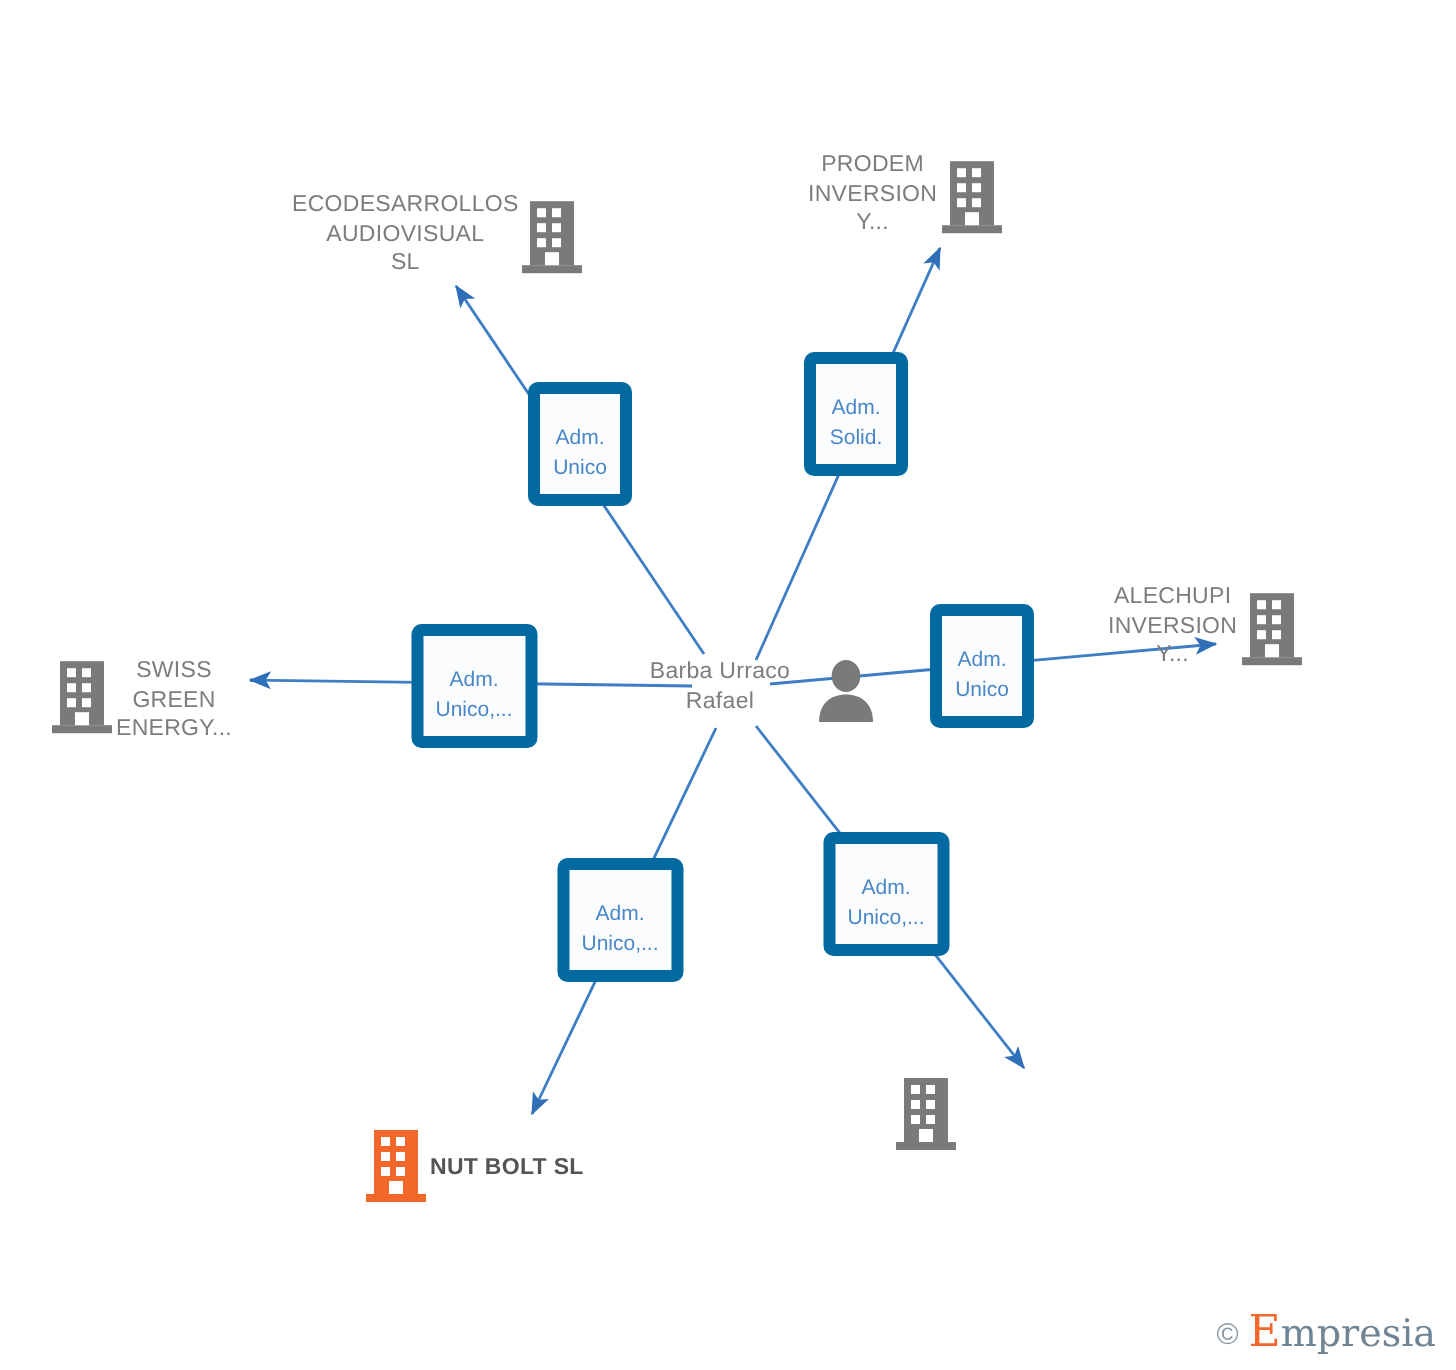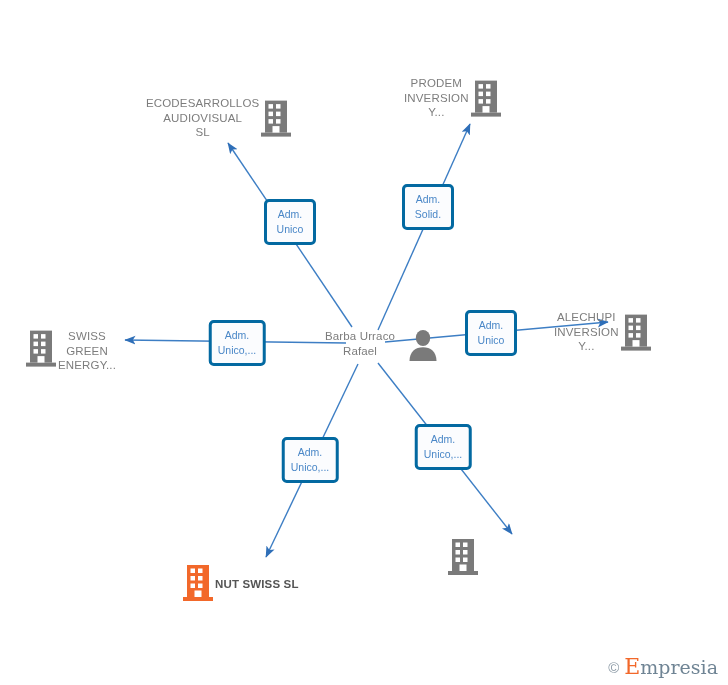--- a/index.html
+++ b/index.html
@@ -55,28 +55,28 @@
     font-weight: bold;
   }
   .node-label.person {
     color: #7d7d7d;
     margin-left: 24px;
   }
   .edge-label {
     position: absolute;
     transform: translate(-50%, -50%);
     box-sizing: border-box;
-    border: 3px solid #0369a1;
+    border: 6px solid #0369a1;
     border-radius: 5px;
     background: #fbfcfe;
     color: #4a87c7;
     font-size: 10.5px;
     line-height: 15px;
     text-align: center;
-    padding: 5px 6px 5px 6px;
+    padding: 15px 6px 5px 6px;
     white-space: pre-line;
     min-width: 52px;
   }
   #watermark {
     position: absolute;
     right: 10px;
     bottom: 8px;
     display: flex;
     align-items: center;
     gap: 5px;
@@ -144,21 +144,21 @@
             <rect x="2" y="34" width="30" height="4" fill="#7a7a7a"></rect>
             <rect x="9.5" y="5.5" width="4.5" height="4.5" fill="#ffffff"></rect>
             <rect x="17" y="5.5" width="4.5" height="4.5" fill="#ffffff"></rect>
             <rect x="9.5" y="13" width="4.5" height="4.5" fill="#ffffff"></rect>
             <rect x="17" y="13" width="4.5" height="4.5" fill="#ffffff"></rect>
             <rect x="9.5" y="20.5" width="4.5" height="4.5" fill="#ffffff"></rect>
             <rect x="17" y="20.5" width="4.5" height="4.5" fill="#ffffff"></rect>
             <rect x="13.5" y="27.5" width="7" height="6.5" fill="#ffffff"></rect>
           </svg></div>
       </div>
-      <div class="node" style="left: 629px; top: 333px;">
+      <div class="node" style="left: 629px; top: 315px;">
         <div class="node-label above">ALECHUPI
 INVERSION
 Y...</div>
         <div class="node-icon"><svg width="34" height="40" viewBox="0 0 34 40" xmlns="http://www.w3.org/2000/svg">
             <rect x="6" y="2" width="22" height="32" fill="#7a7a7a"></rect>
             <rect x="2" y="34" width="30" height="4" fill="#7a7a7a"></rect>
             <rect x="9.5" y="5.5" width="4.5" height="4.5" fill="#ffffff"></rect>
             <rect x="17" y="5.5" width="4.5" height="4.5" fill="#ffffff"></rect>
             <rect x="9.5" y="13" width="4.5" height="4.5" fill="#ffffff"></rect>
             <rect x="17" y="13" width="4.5" height="4.5" fill="#ffffff"></rect>
@@ -188,21 +188,21 @@
             <rect x="6" y="2" width="22" height="32" fill="#f2682a"></rect>
             <rect x="2" y="34" width="30" height="4" fill="#f2682a"></rect>
             <rect x="9.5" y="5.5" width="4.5" height="4.5" fill="#ffffff"></rect>
             <rect x="17" y="5.5" width="4.5" height="4.5" fill="#ffffff"></rect>
             <rect x="9.5" y="13" width="4.5" height="4.5" fill="#ffffff"></rect>
             <rect x="17" y="13" width="4.5" height="4.5" fill="#ffffff"></rect>
             <rect x="9.5" y="20.5" width="4.5" height="4.5" fill="#ffffff"></rect>
             <rect x="17" y="20.5" width="4.5" height="4.5" fill="#ffffff"></rect>
             <rect x="13.5" y="27.5" width="7" height="6.5" fill="#ffffff"></rect>
           </svg></div>
-        <div class="node-label below highlight">NUT SWISS  SL</div>
+        <div class="node-label below highlight">NUT BOLT  SL</div>
       </div>
       <div class="node" style="left: 521px; top: 557px;">
         <div class="node-icon"><svg width="34" height="40" viewBox="0 0 34 40" xmlns="http://www.w3.org/2000/svg">
             <rect x="6" y="2" width="22" height="32" fill="#7a7a7a"></rect>
             <rect x="2" y="34" width="30" height="4" fill="#7a7a7a"></rect>
             <rect x="9.5" y="5.5" width="4.5" height="4.5" fill="#ffffff"></rect>
             <rect x="17" y="5.5" width="4.5" height="4.5" fill="#ffffff"></rect>
             <rect x="9.5" y="13" width="4.5" height="4.5" fill="#ffffff"></rect>
             <rect x="17" y="13" width="4.5" height="4.5" fill="#ffffff"></rect>
             <rect x="9.5" y="20.5" width="4.5" height="4.5" fill="#ffffff"></rect>

